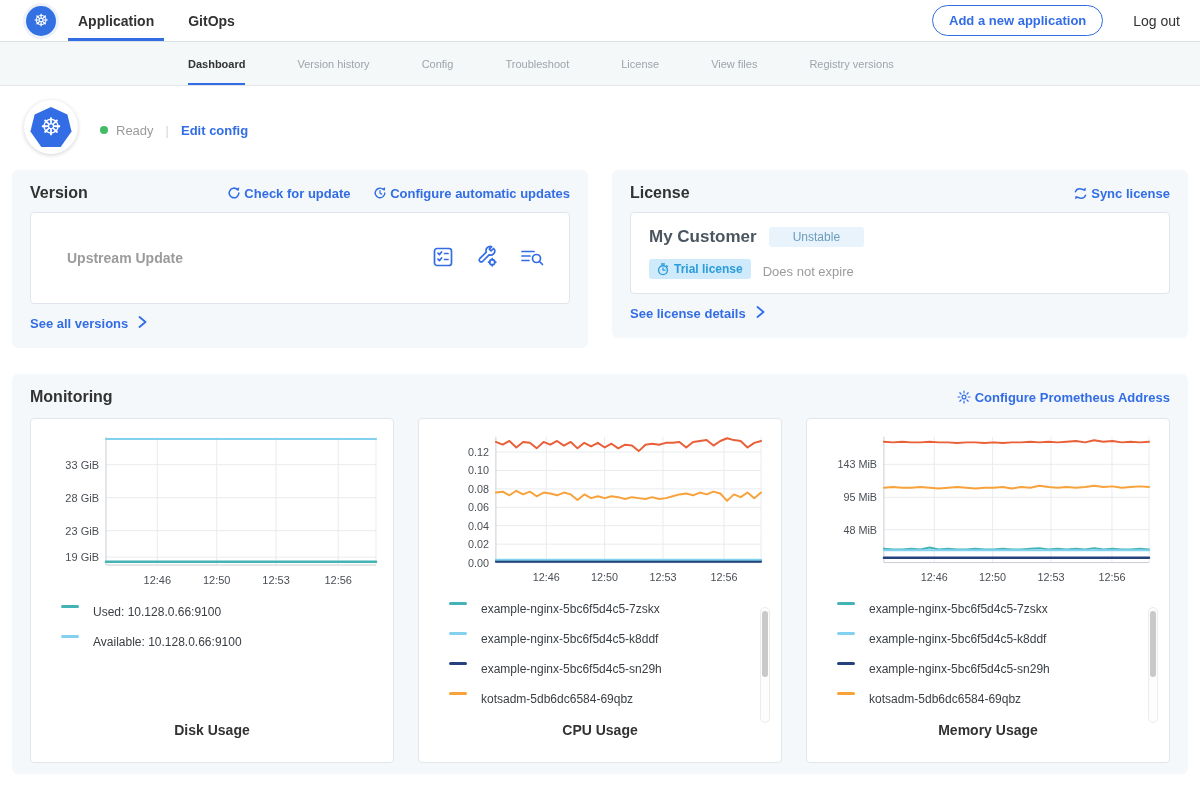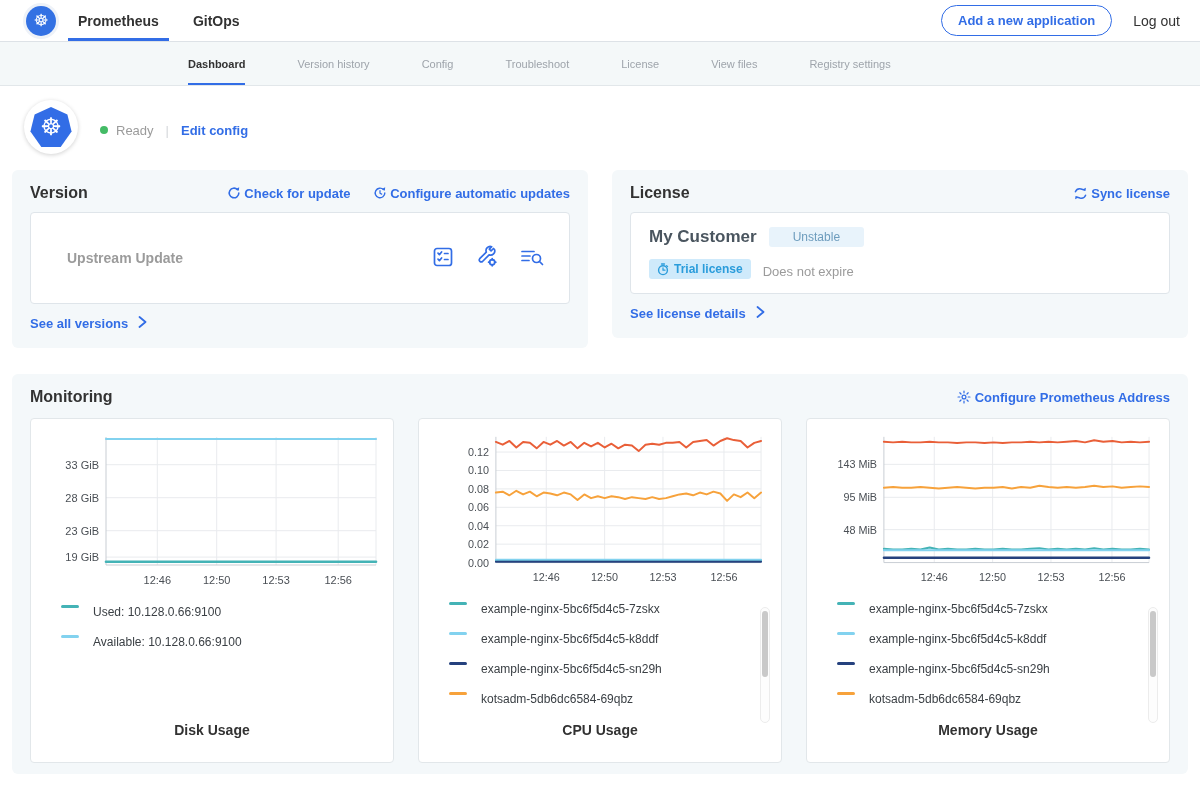--- a/index.html
+++ b/index.html
@@ -10,21 +10,21 @@
   .topnav { height:42px; display:flex; align-items:center; padding:0 20px;
     border-bottom:1px solid #dde2e7; background:#fff; }
   .k8s-badge { width:30px; height:30px; border-radius:50%; background:#3371e3;
     display:flex; align-items:center; justify-content:center; color:#fff; font-size:17px;
     box-shadow:0 0 0 3px #eef2f8; margin:0 22px 0 6px; }
   .topnav-tabs { display:flex; height:100%; gap:34px; }
   .topnav-tab { display:flex; align-items:center; height:100%; font-size:14px; font-weight:700;
     color:#323232; position:relative; cursor:pointer; }
   .topnav-tab.active::after { content:""; position:absolute; left:-10px; right:-10px; bottom:0;
     height:3px; background:#326de6; }
-  .topnav-right { margin-left:auto; display:flex; align-items:center; gap:21px; }
+  .topnav-right { margin-left:auto; display:flex; align-items:center; gap:30px; }
   .add-app-btn { border:1px solid #326de6; color:#326de6; background:#fff; border-radius:17px;
     font-size:13px; font-weight:700; padding:7px 16px; cursor:pointer;
     font-family:"Liberation Sans","DejaVu Sans",sans-serif; }
   .logout { font-size:14px; color:#323232; cursor:pointer; }
 
   
   .subnav { height:44px; background:#f4f8f9; border-bottom:1px solid #e2e7ea;
     display:flex; align-items:stretch; padding-left:188px; gap:52px; }
   .subnav-tab { display:flex; align-items:center; font-size:11px; color:#9ea4ab;
     position:relative; cursor:pointer; }
@@ -92,37 +92,37 @@
   .scrollbar { position:absolute; right:11px; top:188px; width:10px; height:116px;
     background:#fdfdfd; border:1px solid #ececec; border-radius:6px; cursor:pointer; }
   .scrollbar .thumb { width:6px; height:66px; background:#c9c9c9; border-radius:4px; margin:3px auto 0; }
 </style>
 </head>
 <body>
 
 <header class="topnav">
   <div class="k8s-badge">☸</div>
   <nav class="topnav-tabs" id="topnav-tabs">
-      <div class="topnav-tab active">Prometheus</div>
+      <div class="topnav-tab active">Application</div>
       <div class="topnav-tab">GitOps</div>
     </nav>
   <div class="topnav-right">
     <button class="add-app-btn">Add a new application</button>
     <span class="logout">Log out</span>
   </div>
 </header>
 
 <nav class="subnav" id="subnav-tabs">
     <div class="subnav-tab active">Dashboard</div>
     <div class="subnav-tab">Version history</div>
     <div class="subnav-tab">Config</div>
     <div class="subnav-tab">Troubleshoot</div>
     <div class="subnav-tab">License</div>
     <div class="subnav-tab">View files</div>
-    <div class="subnav-tab">Registry settings</div>
+    <div class="subnav-tab">Registry versions</div>
   </nav>
 
 <section class="app-header">
   <div class="app-logo">
     <div class="heptagon">☸</div>
   </div>
   <div>
     <div class="app-status">
       <span class="dot"></span>
       <span class="status-text">Ready</span>

